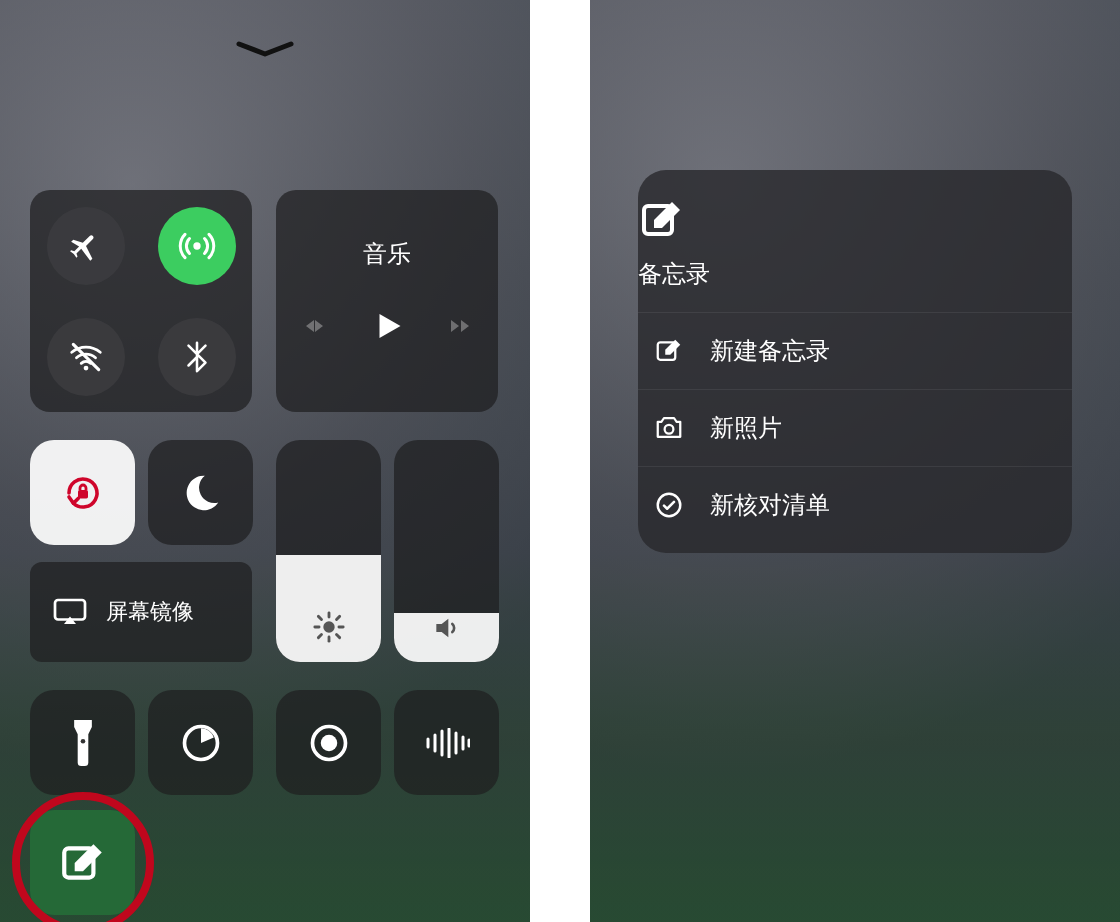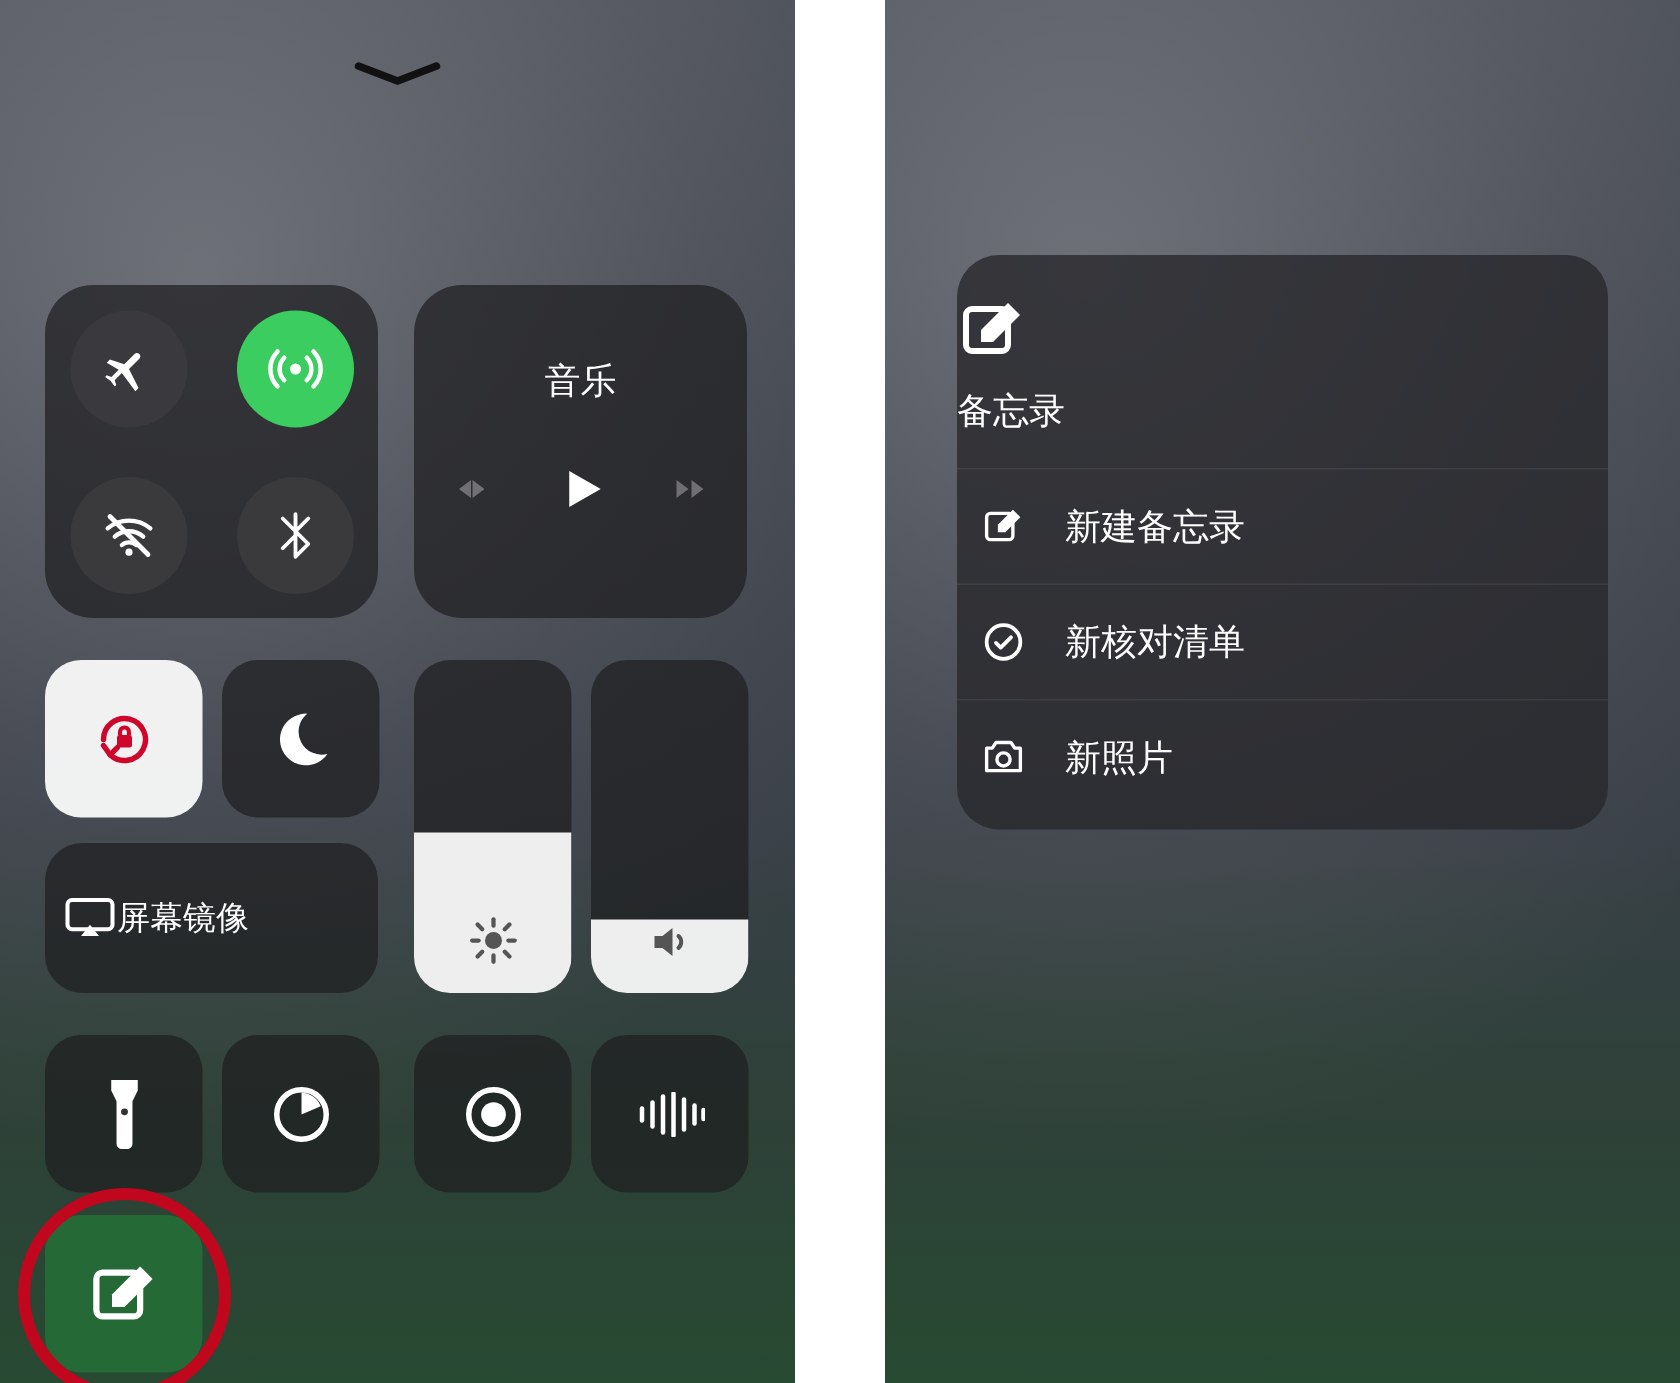--- a/index.html
+++ b/index.html
@@ -34,21 +34,21 @@
     top: 40px; bottom: 0;
   }
   .handle {
     width: 60px; height: 20px;
     margin: 0 auto 100px auto;
     display:flex; justify-content:center;
   }
   .module {
     position: absolute;
     background: rgba(30,30,32,0.72);
-    border-radius: 32px;
+    border-radius: 20px;
   }
   
   .connectivity {
     left: 0; top: 150px;
     width: 222px; height: 222px;
     display: grid;
     grid-template-columns: 1fr 1fr;
     grid-template-rows: 1fr 1fr;
     place-items: center;
   }
@@ -90,22 +90,22 @@
     background: rgba(255,255,255,0.92);
     display:flex; align-items:flex-end; justify-content:center;
     padding-bottom: 18px;
   }
   .brightness { left:246px; }
   .brightness .slider-fill { height:48%; }
   .volume { left:364px; }
   .volume .slider-fill { height:22%; }
   
   .mirror {
-    left:0; top:522px; width:222px; height:100px; border-radius:25px;
-    display:flex; align-items:center; padding-left:12px;
+    left:0; top:522px; width:222px; height:100px; border-radius:12px;
+    display:flex; align-items:center; gap:18px; padding-left:22px;
     color:#fff; font-size:22px;
   }
   
   .small {
     width:105px; height:105px; border-radius:24px;
     display:flex; align-items:center; justify-content:center;
     position:absolute;
   }
   .flash { left:0; top:650px; }
   .timer { left:118px; top:650px; }
@@ -313,33 +313,33 @@
         <svg width="30" height="30" viewBox="0 0 24 24">
           <rect x="3" y="5" width="14" height="14" rx="2" stroke="#fff" stroke-width="1.8" fill="none"></rect>
           <path d="M17 3l4 4-8 8h-4v-4l8-8z" fill="#fff"></path>
         </svg>
       </span>
       <span>新建备忘录</span>
     </div>
 
     <div class="menu-item">
       <span class="mi-icon">
+        <svg width="30" height="26" viewBox="0 0 24 20">
+          <path d="M3 5h3l2-3h8l2 3h3v12H3V5z" stroke="#fff" stroke-width="1.8" fill="none" stroke-linejoin="round"></path>
+          <circle cx="12" cy="11" r="3.5" stroke="#fff" stroke-width="1.8" fill="none"></circle>
+        </svg>
+      </span>
+      <span>新照片</span>
+    </div>
+
+    <div class="menu-item">
+      <span class="mi-icon">
         <svg width="30" height="30" viewBox="0 0 24 24">
           <circle cx="12" cy="12" r="9" stroke="#fff" stroke-width="2" fill="none"></circle>
           <path d="M8 12.5l2.5 2.5L16 9.5" stroke="#fff" stroke-width="2" fill="none" stroke-linecap="round" stroke-linejoin="round"></path>
         </svg>
       </span>
       <span>新核对清单</span>
     </div>
 
-    <div class="menu-item">
-      <span class="mi-icon">
-        <svg width="30" height="26" viewBox="0 0 24 20">
-          <path d="M3 5h3l2-3h8l2 3h3v12H3V5z" stroke="#fff" stroke-width="1.8" fill="none" stroke-linejoin="round"></path>
-          <circle cx="12" cy="11" r="3.5" stroke="#fff" stroke-width="1.8" fill="none"></circle>
-        </svg>
-      </span>
-      <span>新照片</span>
-    </div>
-
 
   </div>
 </div>
 
 </body></html>

